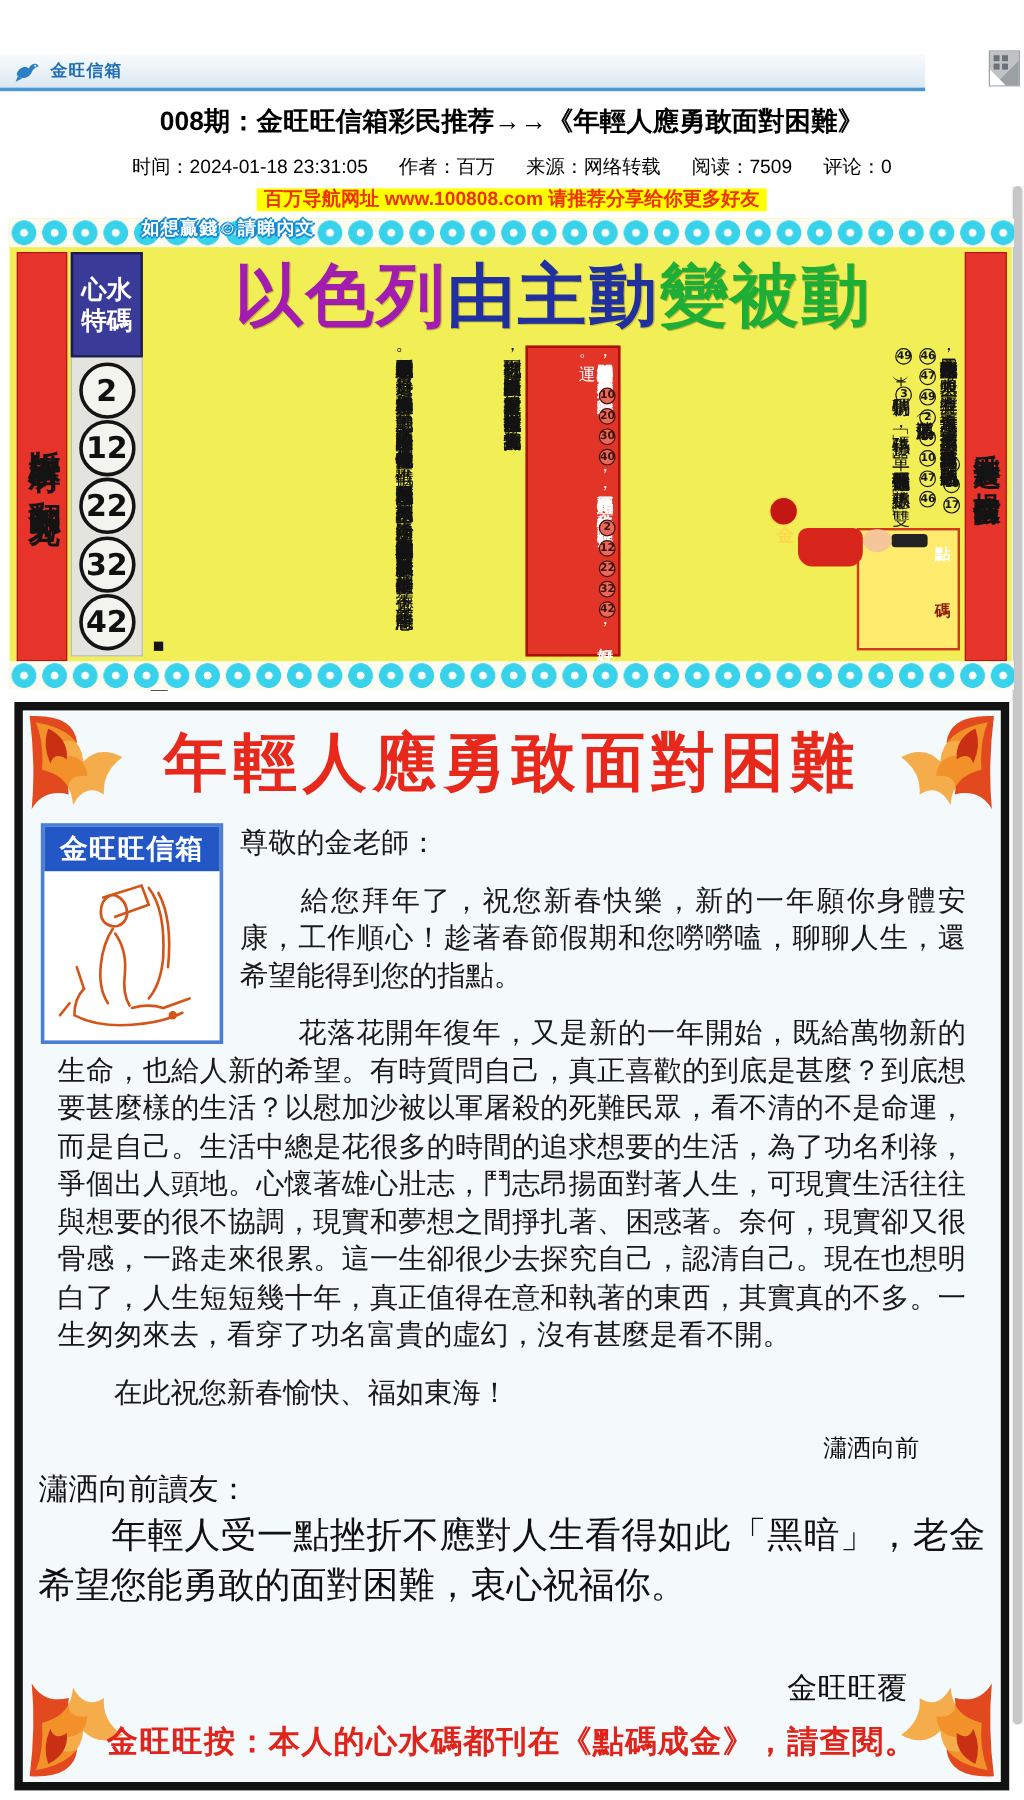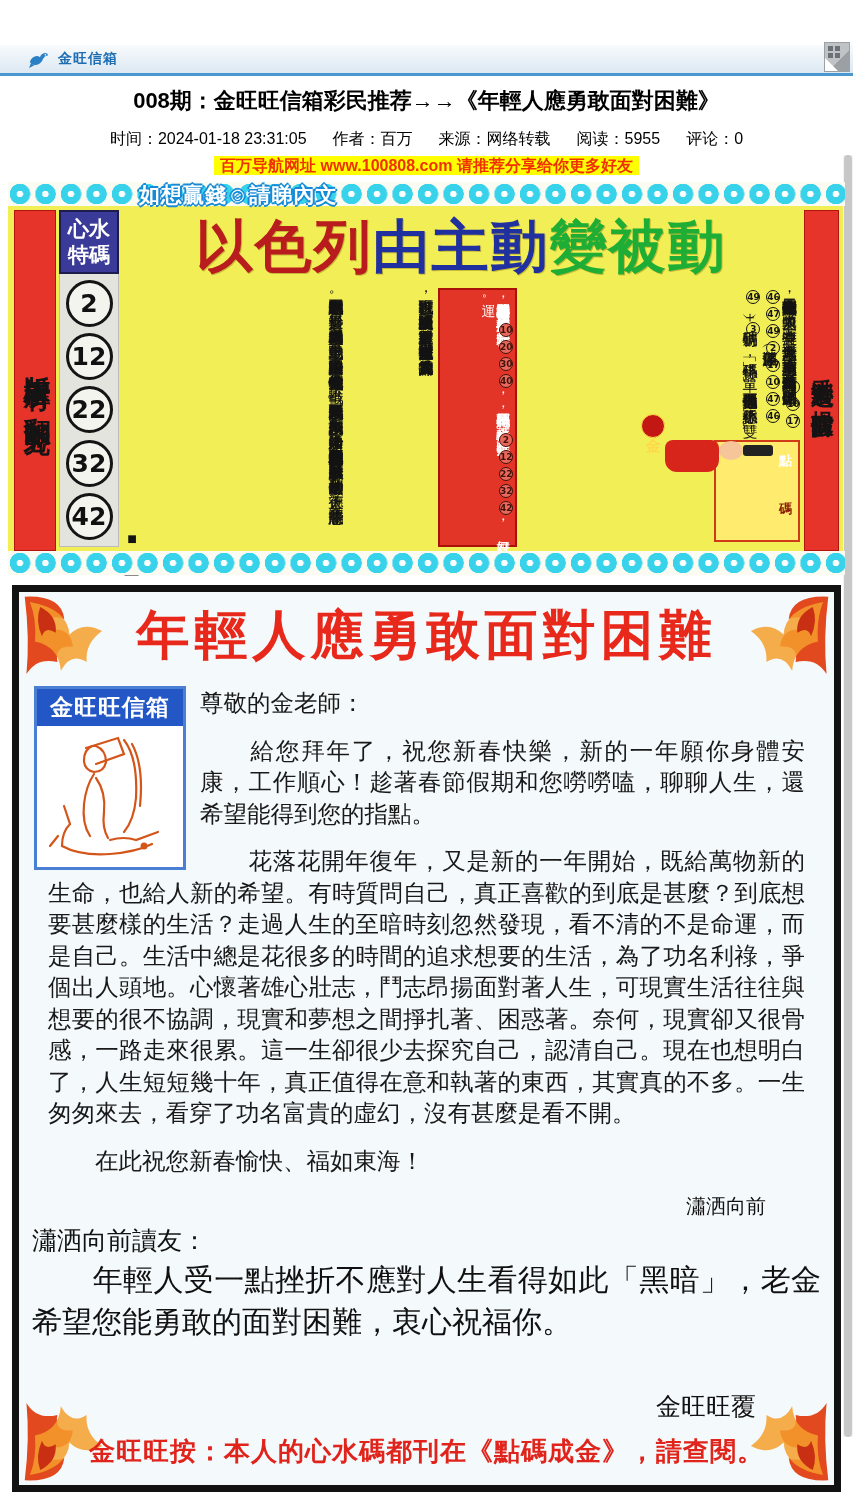--- a/index.html
+++ b/index.html
@@ -3,24 +3,24 @@
 <meta charset="utf-8">
 <style>
   * { box-sizing: border-box; }
   html,body { margin:0; padding:0; }
   body {
     width:853px; height:1500px; position:relative; overflow:hidden;
     background:#ffffff; font-family:"Liberation Sans", sans-serif; color:#111;
   }
   
   #titlebar {
-    position:absolute; top:45px; left:0; width:853px; height:31px;
+    position:absolute; top:45px; left:0; width:771px; height:31px;
     background:linear-gradient(#f8fbfd,#dce8f2);
     border-bottom:3px solid #4b97d2;
-    display:flex; align-items:center; padding:0 24px;
+    display:flex; align-items:center; padding:0 8px;
   }
   #titlebar .bird { width:22px; height:20px; margin:0 8px 0 4px; }
   #titlebar .htitle { color:#1d6db3; font-size:14px; font-weight:bold; letter-spacing:1px; }
   #qr-icon {
     position:absolute; top:42px; right:3px; width:26px; height:30px;
     background:linear-gradient(135deg,#bfc3c6 0 60%, #9aa0a4 60%);
     border:1px solid #9aa0a4;
   }
   #qr-icon::before {
     content:""; position:absolute; left:3px; top:3px; width:12px; height:12px;
@@ -54,37 +54,36 @@
   }
   .chain {
     position:absolute; left:0; right:0; height:24px; z-index:1;
     background-color:#fbfbf2;
     background-image:radial-gradient(circle at 12px 12px, #ffffff 0 3px, #38d3ea 3.5px 10px, rgba(0,0,0,0) 10.5px);
     background-size:25.5px 24px; background-repeat:repeat-x;
   }
   .chain.top { top:0; } .chain.bottom { bottom:0; }
   #chain-label {
     position:absolute; top:-1px; left:110px; z-index:2;
-    font-size:21px; font-weight:bold; color:#ffffff; letter-spacing:1px; white-space:nowrap;
+    font-size:15px; font-weight:bold; color:#ffffff; letter-spacing:1px; white-space:nowrap;
     text-shadow:-2px 0 #168ad6, 2px 0 #168ad6, 0 -2px #168ad6, 0 2px #168ad6, 1px 1px #168ad6, -1px -1px #168ad6;
-    margin-left:21px;
   }
   #p1-body { position:absolute; top:26px; bottom:26px; left:4px; right:4px; display:flex; }
   .strip {
     background:#e6342b; color:#fff; writing-mode:vertical-rl; text-orientation:upright;
     font-family:"Liberation Serif", serif; font-weight:bold; text-align:center;
     margin:2px; padding:10px 0; border:1px solid #b3150d;
   }
   .strip.left  { width:42px; font-size:27px; letter-spacing:3px; }
   .strip.right { width:35px; font-size:23px; letter-spacing:2px; }
   #num-col { width:60px; margin:2px 1px; display:flex; flex-direction:column; }
   #num-head {
     background:#3a3a99; color:#fff; border:2px solid #1c1c4e;
     font-family:"Liberation Serif", serif; font-weight:bold; font-size:21px;
-    text-align:center; line-height:26px; padding:4px 0;
+    text-align:center; line-height:26px; padding:16px 0;
   }
   #num-list {
     flex:1; background:#e4e4df; border:1px solid #bbb; border-top:none;
     display:flex; flex-direction:column; align-items:center; justify-content:space-around; padding:3px 0;
   }
   .big-num {
     width:47px; height:47px; border:3px solid #141414; border-radius:50%;
     background:#f4f4ef; color:#111; font-family:"DejaVu Sans", sans-serif;
     font-weight:bold; font-size:25px; display:flex; align-items:center; justify-content:center;
   }
@@ -179,21 +178,21 @@
   <svg class="bird" viewBox="0 0 24 22">
     <path d="M2,14 C4,8 10,6 13,9 C15,4 21,3 22,7 C18,8 17,10 16,12 C13,18 7,19 3,16 Z" fill="#2b7fc4"></path>
     <path d="M3,16 L1,21 L7,18 Z" fill="#2b7fc4"></path>
     <circle cx="19" cy="6.4" r="0.9" fill="#ffffff"></circle>
   </svg>
   <span class="htitle">金旺信箱</span>
 </div>
 <div id="qr-icon"></div>
 
 <div id="article-title">008期：金旺旺信箱彩民推荐→→《年輕人應勇敢面對困難》</div>
-<div id="meta"><span class="meta-item">时间：2024-01-18 23:31:05</span><span class="meta-item">作者：百万</span><span class="meta-item">来源：网络转载</span><span class="meta-item">阅读：5955</span><span class="meta-item">评论：0</span></div>
+<div id="meta"><span class="meta-item">时间：2024-01-18 23:31:05</span><span class="meta-item">作者：百万</span><span class="meta-item">来源：网络转载</span><span class="meta-item">阅读：7509</span><span class="meta-item">评论：0</span></div>
 <div id="promo">
   <span>百万导航网址 www.100808.com 请推荐分享给你更多好友</span>
 </div>
 
 <div id="poster1">
   <div class="chain top"></div>
   <div class="chain bottom"></div>
   <div id="chain-label">如想贏錢☺請睇內文</div>
 
   <div id="p1-body">
@@ -205,21 +204,21 @@
           <div class="big-num">2</div>
           <div class="big-num">12</div>
           <div class="big-num">22</div>
           <div class="big-num">32</div>
           <div class="big-num">42</div>
         </div>
     </div>
 
     <div id="p1-center">
       <div id="p1-title">
-          <span style="color: #b91c1c;">以色列</span>
+          <span style="color: #a21caf;">以色列</span>
           <span style="color: rgb(32, 48, 158);">由主動</span>
           <span style="color: rgb(31, 174, 53);">變被動</span>
         </div>
       <div id="p1-cols">
         <div id="mid-left" class="vtext">
           <span>但此舉並不顯示以色列對哈馬斯有和意。從近日之形勢看，哈馬斯與真主黨仍掌握主動權。一是戰場上的主動；二是國際輿論與政治上的主動。背後的支持者是他們不怕犧牲，不惜一戰。哈馬斯可以與加沙民眾對以色列作一死戰。如果以色列談判不讓步，不給加沙人民一條活路，哈馬斯與真主黨相信是會動員一切有生力量將以色列境內炸至天翻地覆，以慰加沙被以軍屠殺的死難民眾，特別是那些年幼的孩童。上蒼大德，能否厚賜慈悲？</span>
           <span id="mid-sign">■金旺旺</span>
         </div>
         <div id="mid-right" class="vtext">以哈之戰打到現在，由於以軍後援補給線不斷受襲，嚴重影響對前線之支援。日前外媒也被報道指以軍在南方撤軍，抽調部份兵力支援北方。</div>
         <div id="tip-box" class="vtext">細心分析過各門近期的波路走勢後，二〇二四年第八期捉碼膽，我最睇好<span class="cnum">10</span><span class="cnum">20</span><span class="cnum">30</span><span class="cnum">40</span>，此四碼可賭平特，至於心水特碼，金旺旺提供<span class="cnum">2</span><span class="cnum">12</span><span class="cnum">22</span><span class="cnum">32</span><span class="cnum">42</span>，祝君好運。</div>
@@ -282,21 +281,21 @@
         <path d="M24,78 L30,96 M18,108 L10,118"></path>
         <path d="M70,112 Q84,108 96,112 L118,104"></path>
         <circle cx="104" cy="118" r="2.4" fill="#d4551a"></circle>
       </g>
     </svg>
   </div>
 
   <div id="letter">
       <p class="para">尊敬的金老師：</p>
       <p class="para">　　給您拜年了，祝您新春快樂，新的一年願你身體安康，工作順心！趁著春節假期和您嘮嘮嗑，聊聊人生，還希望能得到您的指點。</p>
-      <p class="para">　　花落花開年復年，又是新的一年開始，既給萬物新的生命，也給人新的希望。有時質問自己，真正喜歡的到底是甚麼？到底想要甚麼樣的生活？走過人生的至暗時刻忽然發現，看不清的不是命運，而是自己。生活中總是花很多的時間的追求想要的生活，為了功名利祿，爭個出人頭地。心懷著雄心壯志，鬥志昂揚面對著人生，可現實生活往往與想要的很不協調，現實和夢想之間掙扎著、困惑著。奈何，現實卻又很骨感，一路走來很累。這一生卻很少去探究自己，認清自己。現在也想明白了，人生短短幾十年，真正值得在意和執著的東西，其實真的不多。一生匆匆來去，看穿了功名富貴的虛幻，沒有甚麼是看不開。</p>
+      <p class="para">　　花落花開年復年，又是新的一年開始，既給萬物新的生命，也給人新的希望。有時質問自己，真正喜歡的到底是甚麼？到底想要甚麼樣的生活？以慰加沙被以軍屠殺的死難民眾，看不清的不是命運，而是自己。生活中總是花很多的時間的追求想要的生活，為了功名利祿，爭個出人頭地。心懷著雄心壯志，鬥志昂揚面對著人生，可現實生活往往與想要的很不協調，現實和夢想之間掙扎著、困惑著。奈何，現實卻又很骨感，一路走來很累。這一生卻很少去探究自己，認清自己。現在也想明白了，人生短短幾十年，真正值得在意和執著的東西，其實真的不多。一生匆匆來去，看穿了功名富貴的虛幻，沒有甚麼是看不開。</p>
       <p class="para">　　在此祝您新春愉快、福如東海！</p>
     </div>
   <div class="sign-right">瀟洒向前</div>
   <div id="reply-head">瀟洒向前讀友：</div>
   <div id="reply-body">　　年輕人受一點挫折不應對人生看得如此「黑暗」，老金希望您能勇敢的面對困難，衷心祝福你。</div>
   <div id="sign2">金旺旺覆</div>
   <div id="footer-note">金旺旺按：本人的心水碼都刊在《點碼成金》，請查閱。</div>
 </div>
 
 <div id="scrollbar-track">

